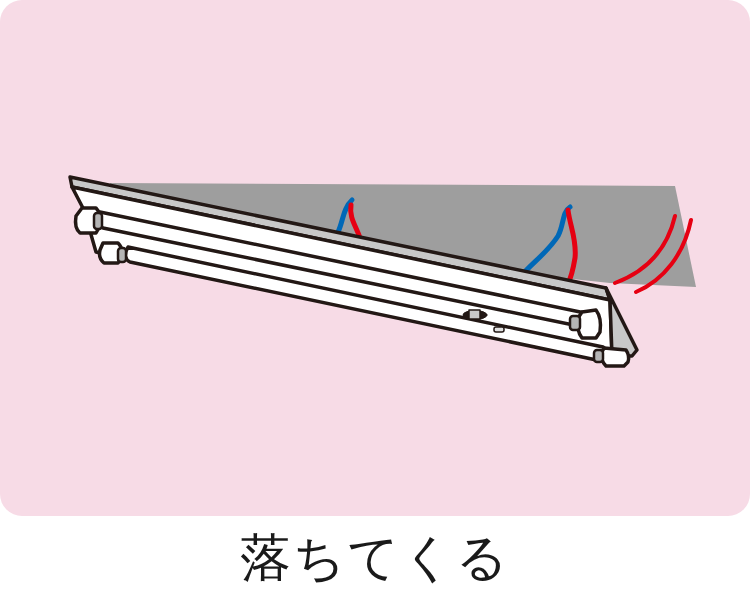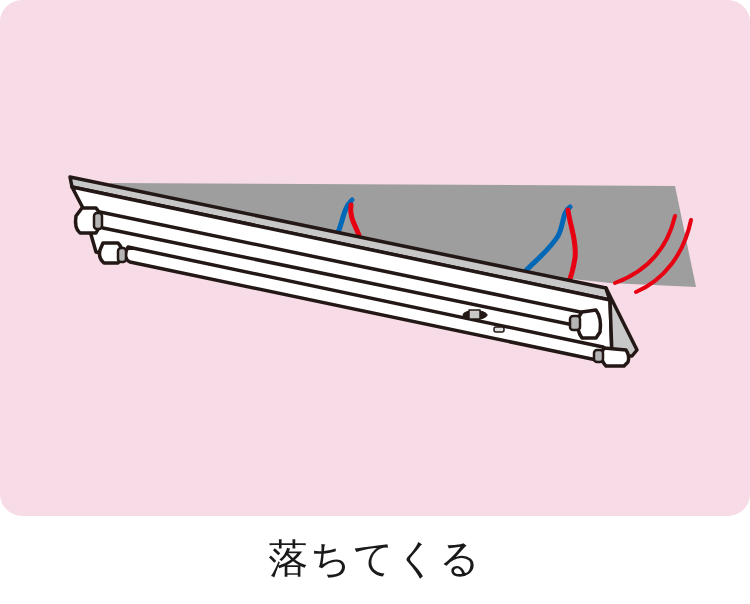--- a/index.html
+++ b/index.html
@@ -2,21 +2,21 @@
 <html><head>
   <meta charset="utf-8">
   <style>
     html, body { margin: 0; padding: 0; background: #ffffff; }
     body { width: 750px; height: 604px; position: relative; overflow: hidden;
            font-family: "DejaVu Sans", sans-serif; }
     .card { position: absolute; left: 0; top: 0; width: 750px; height: 516px;
             border-radius: 22px; overflow: hidden; }
     .card svg { display: block; }
     .caption { position: absolute; left: 0; top: 530px; width: 750px; text-align: center;
-               font-size: 40px; color: #1a1a1a; letter-spacing: 2px; line-height: 56px; }
+               font-size: 51px; color: #1a1a1a; letter-spacing: 2px; line-height: 56px; }
   </style>
 </head>
 <body>
 
 <div class="card">
   <svg width="750" height="516" viewBox="0 0 750 516" xmlns="http://www.w3.org/2000/svg">
     <rect x="0" y="0" width="750" height="516" fill="#f7dbe6"></rect>
 
     <polygon points="110,183 675,186 696,287 610,283 110,230" fill="#9e9e9e"></polygon>
 

